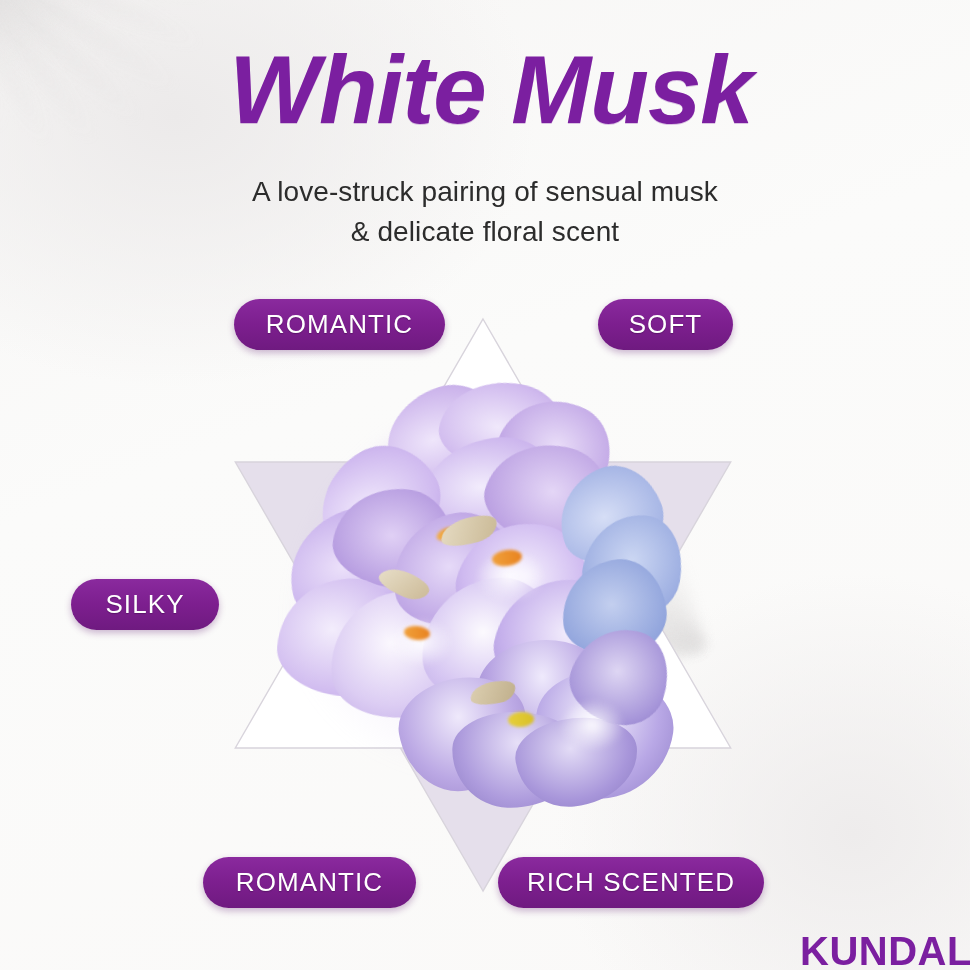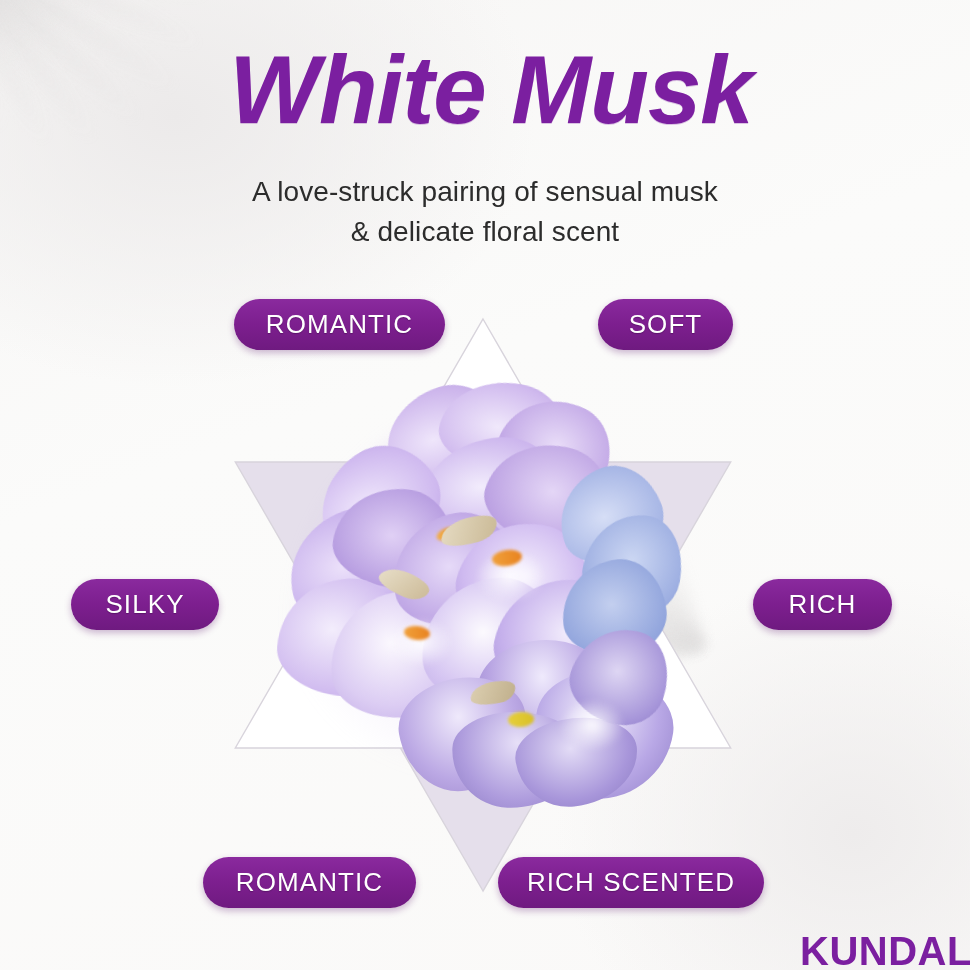--- a/index.html
+++ b/index.html
@@ -232,23 +232,20 @@
 
   <div class="pill" id="pill-romantic">
     <span>ROMANTIC</span>
   </div>
   <div class="pill" id="pill-soft">
     <span>SOFT</span>
   </div>
   <div class="pill" id="pill-silky">
     <span>SILKY</span>
   </div>
-  <div class="pill" id="pill-rich">
-    <span>RICH</span>
-  </div>
   <div class="pill" id="pill-sensuous">
     <span>ROMANTIC</span>
   </div>
   <div class="pill" id="pill-musk-scented">
     <span>RICH SCENTED</span>
   </div>
 
   <div class="title">White Musk</div>
   <div class="subtitle">
     <span>A love-struck pairing of sensual musk</span>

